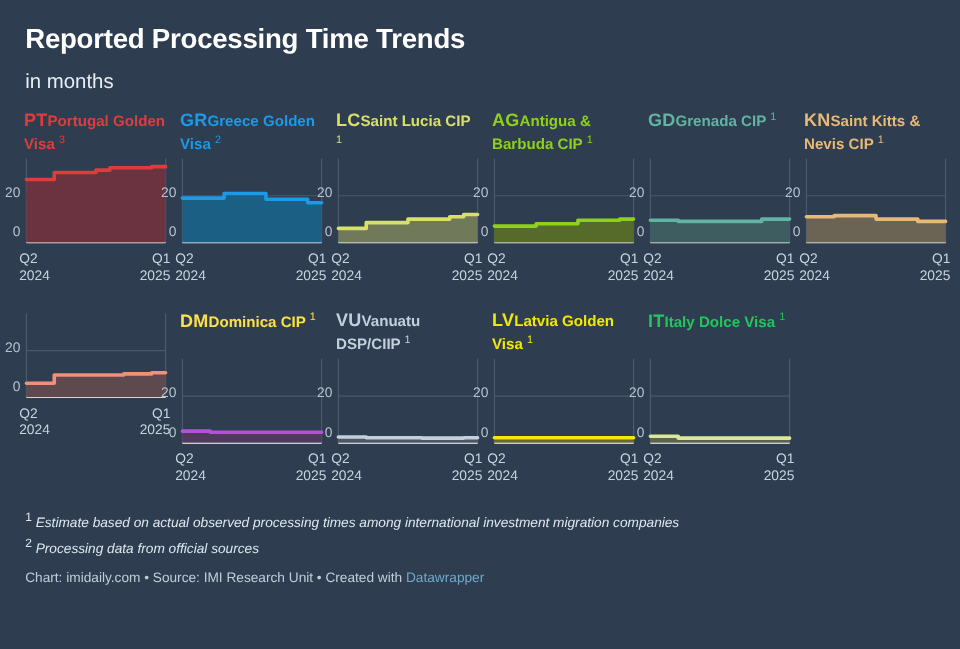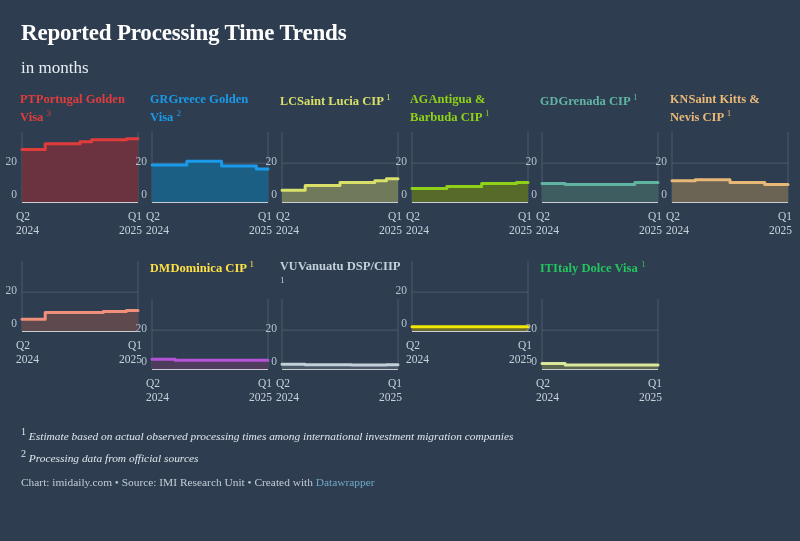--- a/index.html
+++ b/index.html
@@ -13,21 +13,20 @@
     font-family: "Liberation Sans", sans-serif;
     color: #ffffff;
     overflow: hidden;
   }
   .page {
     position: relative;
     width: 673px;
     height: 541px;
     box-sizing: border-box;
     padding: 18px 2px 0 18px;
-    font-family: Liberation Serif, serif;
   }
   .chart-title {
     font-size: 23px;
     font-weight: bold;
     letter-spacing: -0.2px;
     color: #ffffff;
     margin: 2px 0 0 3px;
     line-height: 1.1;
   }
   .chart-subtitle {
@@ -51,21 +50,21 @@
     padding-right: 10px;
   }
   .panel-title {
     font-size: 12.6px;
     font-weight: bold;
     line-height: 1.22;
     height: 34px;
     margin-bottom: 4px;
   }
   .panel-title .cc {
-    font-size: 12px;
+    font-size: 15px;
     font-weight: bold;
     letter-spacing: 0.2px;
   }
   .panel-title .sup {
     font-size: 9px;
     vertical-align: super;
     font-weight: normal;
   }
   .plot {
     position: relative;
@@ -363,20 +362,21 @@
               <span>Q2</span>
               <span>2024</span>
             </div>
             <div class="xtick right">
               <span>Q1</span>
               <span>2025</span>
             </div>
           </div>
         </div>
         <div class="panel">
+          <div class="panel-title" style="color: rgb(242, 231, 5);"><span class="cc">LV</span><span>Latvia</span> <span>Golden Visa</span> <span class="sup">1</span></div>
           <div class="plot">
             <svg width="120" height="78">
               <line x1="2" x2="2" y1="2" y2="72" stroke="#4a5a6c" stroke-width="1"></line>
               <line x1="118" x2="118" y1="2" y2="72" stroke="#4a5a6c" stroke-width="1"></line>
               <line x1="2" x2="118" y1="33.142857142857146" y2="33.142857142857146" stroke="#4a5a6c" stroke-width="1"></line>
               <line x1="2" x2="118" y1="72" y2="72" stroke="#ffffff" stroke-width="1.4"></line>
               <path d="M 2.00 67.73 L 13.60 67.73 L 13.60 67.73 L 25.20 67.73 L 25.20 67.73 L 36.80 67.73 L 36.80 67.73 L 48.40 67.73 L 48.40 67.73 L 60.00 67.73 L 60.00 67.73 L 71.60 67.73 L 71.60 67.73 L 83.20 67.73 L 83.20 67.73 L 94.80 67.73 L 94.80 67.73 L 106.40 67.73 L 106.40 67.73 L 118.00 67.73 L 118.00 67.73 L 118 72 L 2 72 Z" fill="#6b6a2d"></path>
               <path d="M 2.00 67.73 L 13.60 67.73 L 13.60 67.73 L 25.20 67.73 L 25.20 67.73 L 36.80 67.73 L 36.80 67.73 L 48.40 67.73 L 48.40 67.73 L 60.00 67.73 L 60.00 67.73 L 71.60 67.73 L 71.60 67.73 L 83.20 67.73 L 83.20 67.73 L 94.80 67.73 L 94.80 67.73 L 106.40 67.73 L 106.40 67.73 L 118.00 67.73 L 118.00 67.73" fill="none" stroke="#f2e705" stroke-width="3" stroke-linejoin="round" stroke-linecap="round"></path>
             </svg>
             <span class="ylab ylab-20" style="top: 26.1429px;">20</span>

